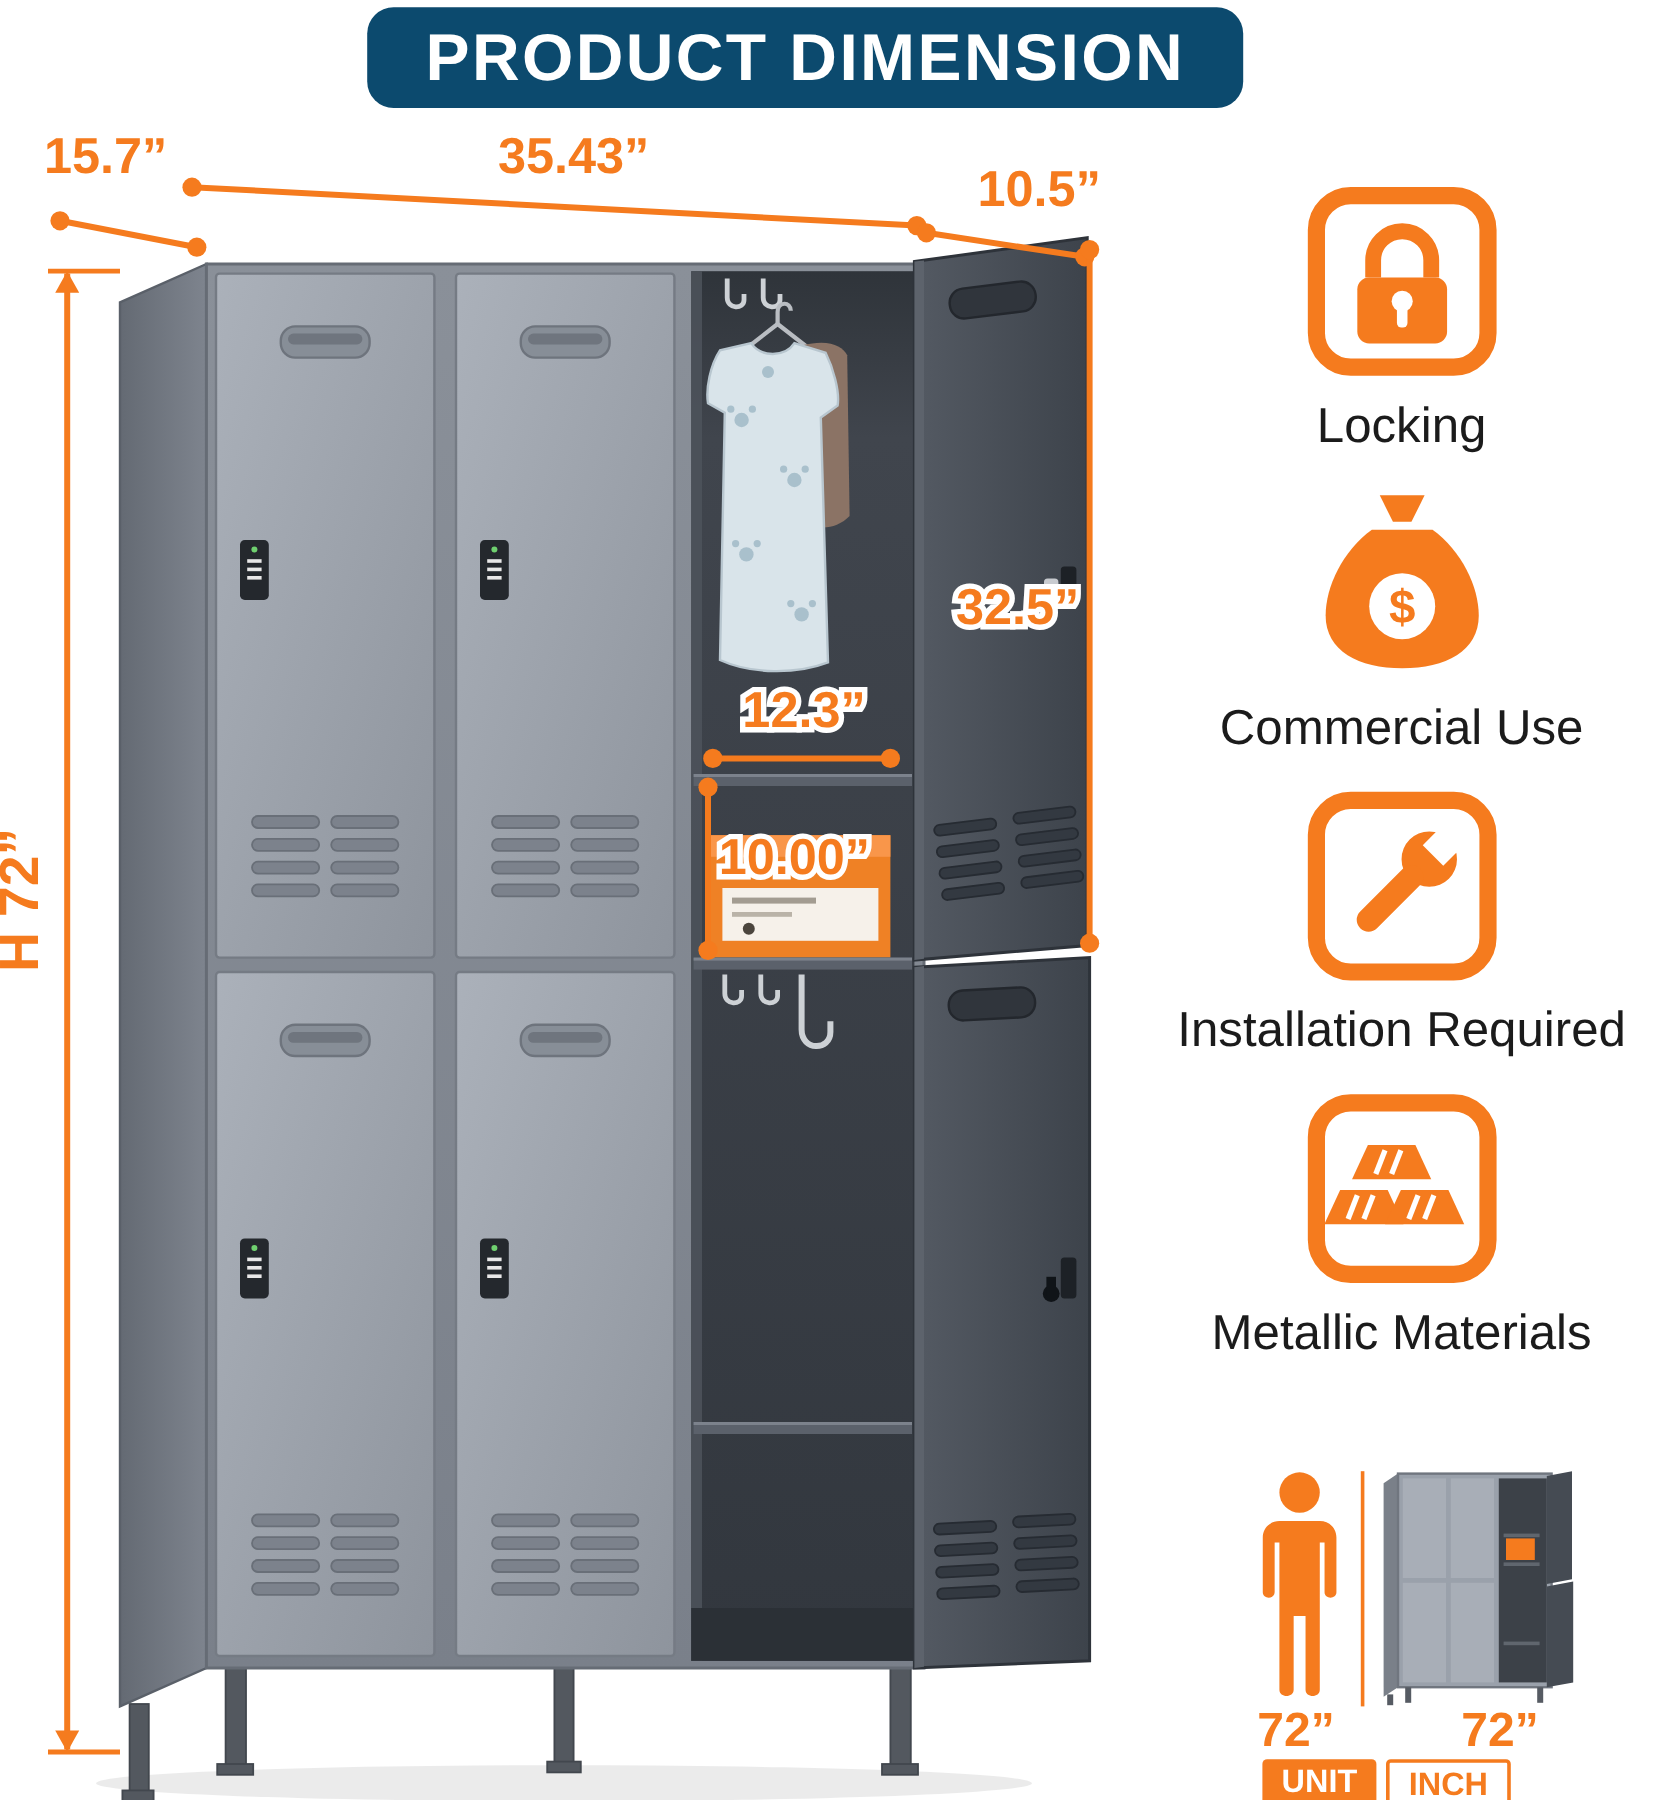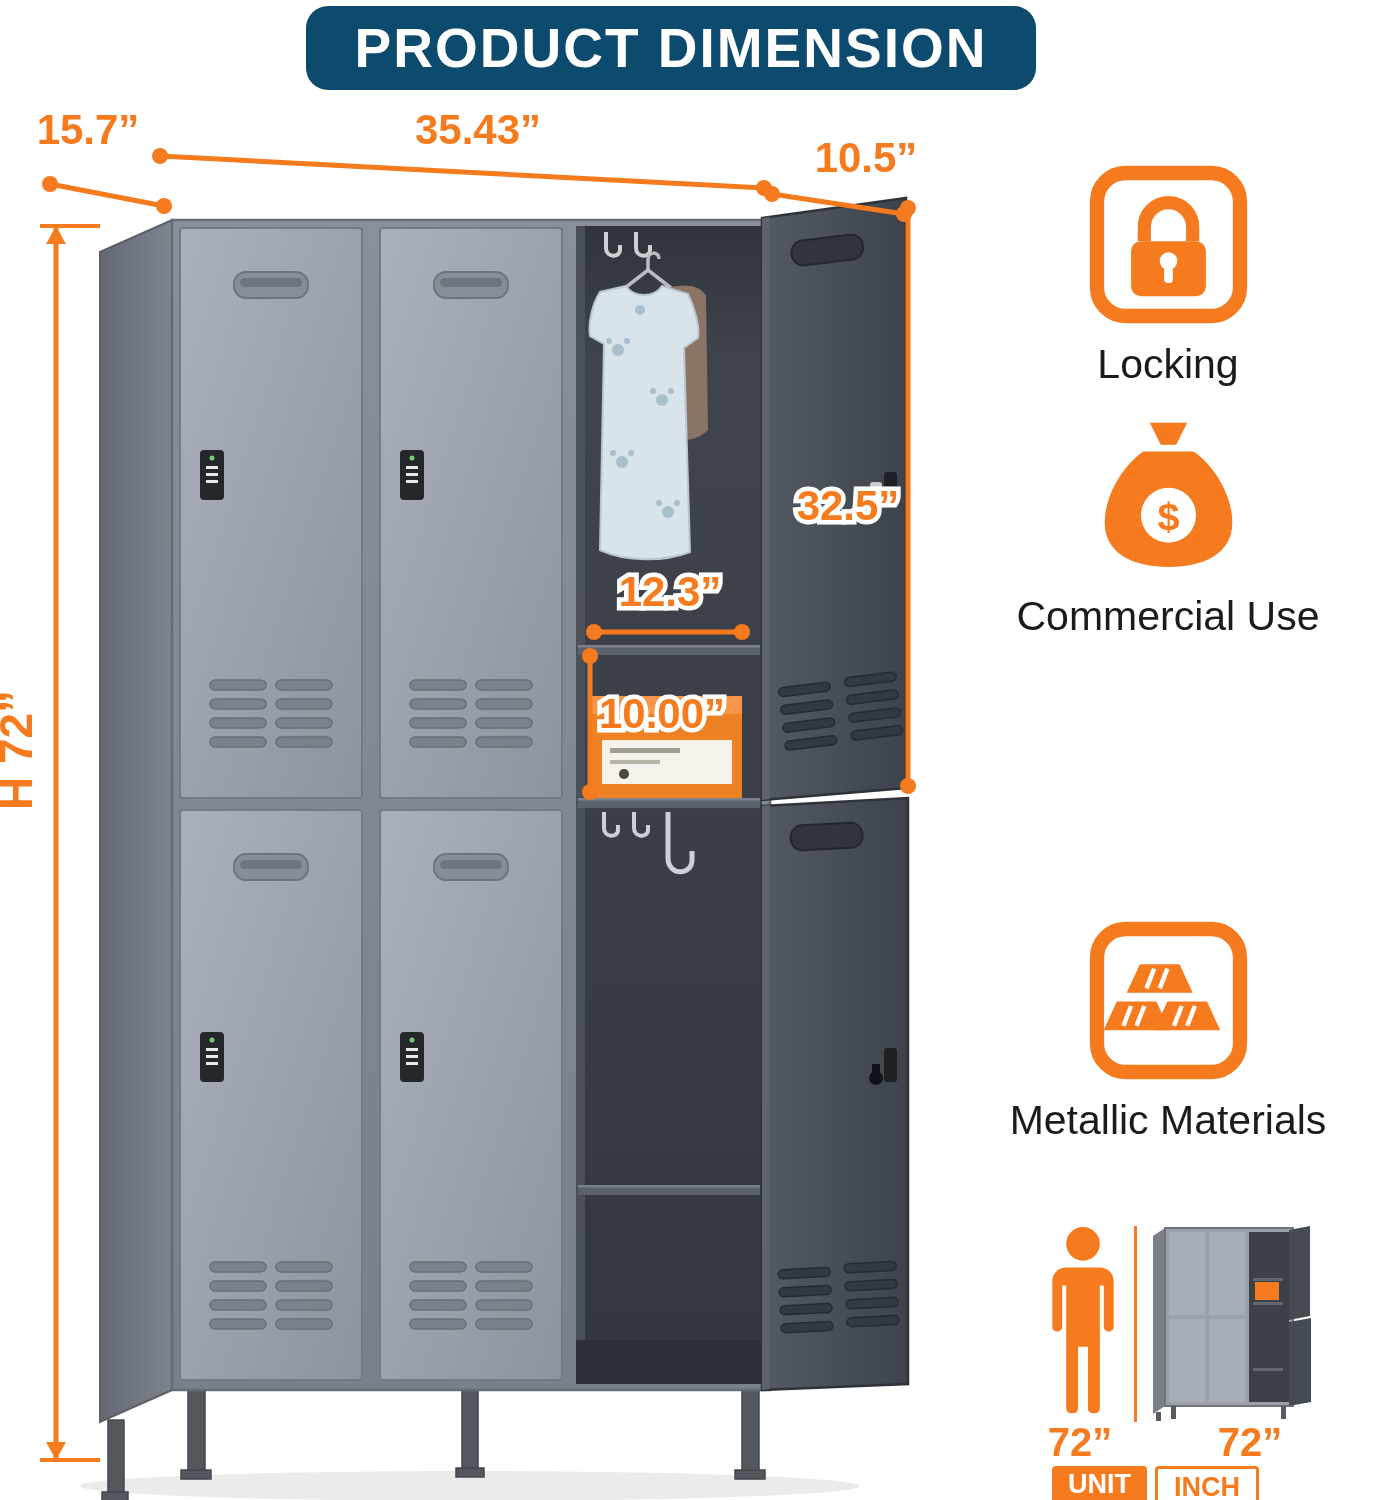--- a/index.html
+++ b/index.html
@@ -20,21 +20,21 @@
 
   .locker-svg { position:absolute; left:0; top:100px; }
 
   .dim {
     font-family:"Liberation Sans", sans-serif;
     font-size:42px; font-weight:700; fill:#F57B1E;
     stroke:#ffffff; stroke-width:9px; paint-order:stroke;
   }
   .dim.big { font-size:46px; }
 
-  .features { position:absolute; left:940px; top:0; width:456px; height:1160px;margin-top:10px; }
+  .features { position:absolute; left:940px; top:0; width:456px; height:1160px; }
   .feature {
     position:absolute; left:0; width:100%;
     display:flex; flex-direction:column; align-items:center;
   }
   .feature-1 { top:152px; } .feature-2 { top:404px; }
   .feature-3 { top:656px; } .feature-4 { top:908px; }
   .feature-label {
     margin-top:14px; font-size:41px; font-weight:500; color:#1b1b1b;
     white-space:nowrap;
   }
@@ -286,20 +286,31 @@
     <div class="feature feature-2">
       <svg width="165" height="165" viewBox="0 0 150 150">
         <path d="M58,8 h34 l-10,20 h-14 z" fill="#F57B1E"></path>
         <path d="M52,34 C30,50 17,77 17,99 C17,126 42,139 75,139 C108,139 133,126 133,99 C133,77 120,50 98,34 Z" fill="#F57B1E"></path>
         <circle cx="75" cy="92" r="25" fill="#ffffff"></circle>
         <text x="75" y="105" text-anchor="middle" font-size="36" font-weight="700" fill="#F57B1E">$</text>
       </svg>
       <div class="feature-label">Commercial Use</div>
     </div>
 
+    <div class="feature feature-3">
+      <svg width="165" height="165" viewBox="0 0 150 150">
+        <rect x="10" y="10" width="130" height="130" rx="26" fill="none" stroke="#F57B1E" stroke-width="13"></rect>
+        <g transform="rotate(45 75 75)">
+          <circle cx="75" cy="46" r="21" fill="#F57B1E"></circle>
+          <rect x="64" y="20" width="22" height="22" fill="#ffffff"></rect>
+          <rect x="66" y="56" width="18" height="64" rx="9" fill="#F57B1E"></rect>
+        </g>
+      </svg>
+      <div class="feature-label">Installation Required</div>
+    </div>
 
     <div class="feature feature-4">
       <svg width="165" height="165" viewBox="0 0 150 150">
         <rect x="10" y="10" width="130" height="130" rx="26" fill="none" stroke="#F57B1E" stroke-width="13"></rect>
         <g fill="#F57B1E">
           <path d="M49,42 h36 l12,26 h-60 z"></path>
           <path d="M28,76 h36 l12,26 h-60 z"></path>
           <path d="M74,76 h36 l12,26 h-60 z"></path>
         </g>
         <g stroke="#ffffff" stroke-width="4" fill="none">

